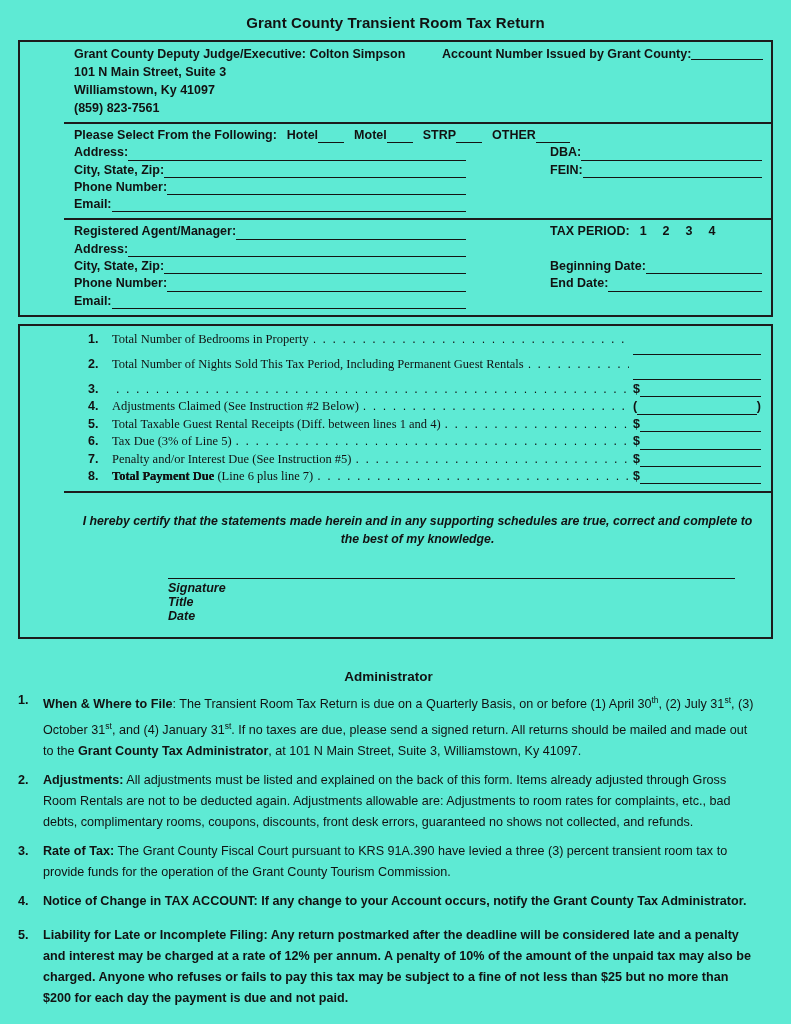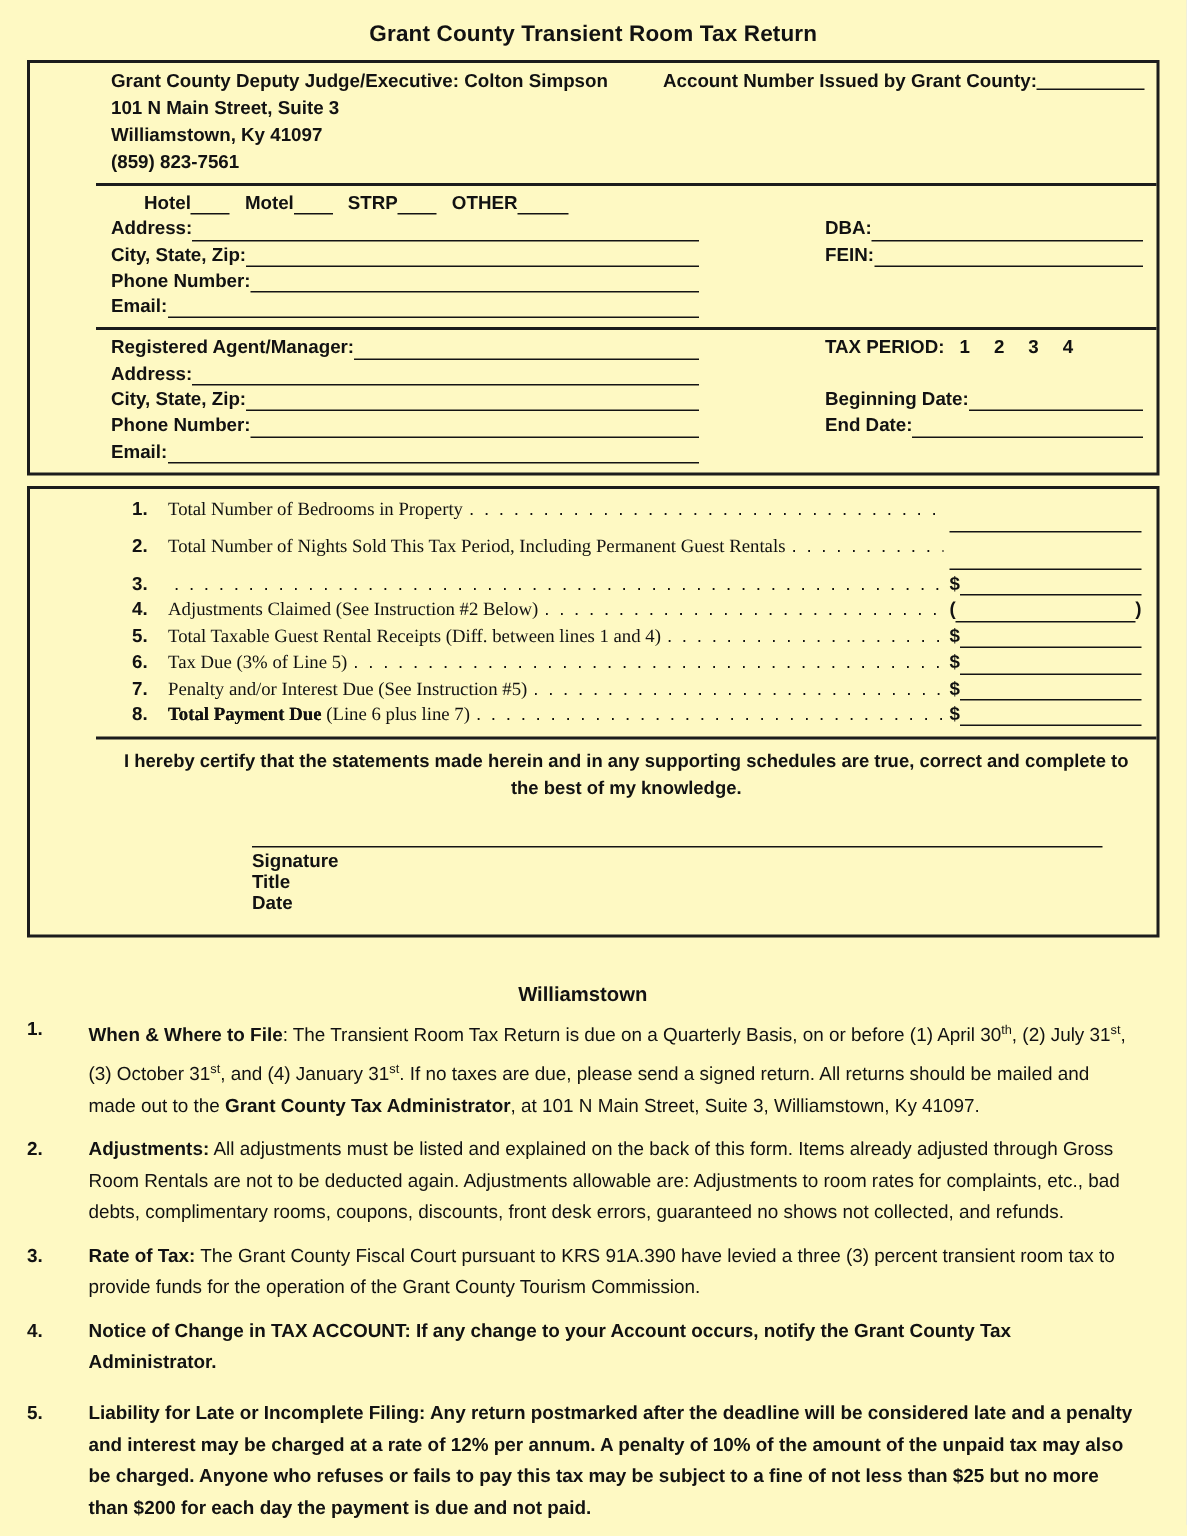--- a/index.html
+++ b/index.html
@@ -1,19 +1,19 @@
 <!DOCTYPE html>
 <html><head>
 <meta charset="utf-8">
 <style>
   * { margin:0; padding:0; box-sizing:border-box; }
   html,body { background:#e8e8e8; }
   .page {
     position:relative; width:791px; height:1024px; margin:0 auto;
-    background:#fef9c3; color:#121212;
+    background:#5eead4; color:#121212;
     font-family:"Liberation Sans","DejaVu Sans",sans-serif;
     overflow:hidden;
   }
   .doc-title {
     margin-top:14px; text-align:center;
     font-size:15px; font-weight:700; letter-spacing:.1px;
   }
   .boxgroup { margin:9px 18px 0 18px; border:2px solid #1c1c1c; }
   .boxgroup.mt { margin-top:7px; }
   .sec { border-bottom:2px solid #1c1c1c; padding:3px 8px 5px 10px; font-weight:700; font-size:12.5px;margin-left:44px; }
@@ -48,32 +48,32 @@
   .tline { display:flex; align-items:baseline; line-height:17.4px; font-weight:400; font-size:12.5px; }
   .tline .num { width:24px; font-weight:700; }
   .tline .txt { white-space:nowrap;font-family:Liberation Serif, serif; }
   .tline .txt .b8 { font-weight:700; text-shadow:0 0 .4px #121212; }
   .tline .dots { flex:1; overflow:hidden; white-space:nowrap; margin:0 4px; }
   .tline .dots::after { content:". . . . . . . . . . . . . . . . . . . . . . . . . . . . . . . . . . . . . . . . . . . . . . . . . . . . . . . . . . . . . . . . . . . . . . . . . . . ."; letter-spacing:1.5px; }
   .tline .amt { width:128px; display:flex; align-items:baseline; }
   .tline .amt .open, .tline .amt .close { font-weight:700; }
 
   
-  .sec-cert { padding:5px 10px 14px 10px; }
+  .sec-cert { padding:19px 10px 14px 10px;font-style:italic; }
   .cert-text { max-width:732px; margin:0 auto; text-align:center; font-size:12.3px; line-height:18px; }
   .sig-line { border-top:1.8px solid #141414; margin:30px 26px 0 94px; }
   .sig-labels { display:flex; justify-content:space-between; margin:2px 70px 0 94px; font-size:12.5px;flex-direction:column; }
 
   
   .instructions { margin:30px 32px 0 18px; font-size:12.6px; }
   .ins-title { text-align:center; font-weight:700; font-size:13.5px; margin-bottom:6px; }
   .ins-item { display:flex; margin-bottom:8px; line-height:21px; }
   .ins-item.gap { margin-top:13px; }
   .ins-num { width:25px; font-weight:700; flex:none; }
-  .ins-body { flex:1;margin-left:16px; }
+  .ins-body { flex:1; }
   .ins-body .b { font-weight:700; }
   .ins-body sup { font-size:8.5px; }
 </style>
 </head>
 <body>
 
 <div class="page">
 
   <div class="doc-title">Grant County Transient Room Tax Return</div>
 
@@ -87,20 +87,21 @@
         <div>(859) 823-7561</div>
       </div>
       <div class="account-row">
         <span class="lbl">Account Number Issued by Grant County:</span>
         <span class="blank grow"></span>
       </div>
     </div>
 
     <div class="sec">
       <div class="row">
+        <span class="lbl">Please Select From the Following:</span>
         <span class="opt">
           <span>Hotel</span>
           <span class="blank"></span>
         </span>
         <span class="opt">
           <span>Motel</span>
           <span class="blank"></span>
         </span>
         <span class="opt">
           <span>STRP</span>
@@ -285,21 +286,21 @@
       <div class="sig-line"></div>
       <div class="sig-labels">
         <span>Signature</span>
         <span>Title</span>
         <span>Date</span>
       </div>
     </div>
   </div>
 
   <div class="instructions">
-    <div class="ins-title">Williamstown</div>
+    <div class="ins-title">Administrator</div>
 
     <div class="ins-item">
       <span class="ins-num">1.</span>
       <div class="ins-body"><span class="b">When &amp; Where to File</span><span>: The Transient Room Tax Return is due on a Quarterly Basis, on or before (1) April 30</span><sup>th</sup><span>, (2) July 31</span><sup>st</sup><span>, (3) October 31</span><sup>st</sup><span>, and (4) January 31</span><sup>st</sup><span>.  If no taxes are due, please send a signed return.  All returns should be mailed and made out to the </span><span class="b">Grant County Tax Administrator</span><span>, at 101 N Main Street, Suite 3, Williamstown, Ky 41097.</span></div>
     </div>
     <div class="ins-item">
       <span class="ins-num">2.</span>
       <div class="ins-body"><span class="b">Adjustments:</span><span>  All adjustments must be listed and explained on the back of this form.  Items already adjusted through Gross Room Rentals are not to be deducted again.  Adjustments allowable are: Adjustments to room rates for complaints, etc., bad debts, complimentary rooms, coupons, discounts, front desk errors, guaranteed no shows not collected, and refunds.</span></div>
     </div>
     <div class="ins-item">

